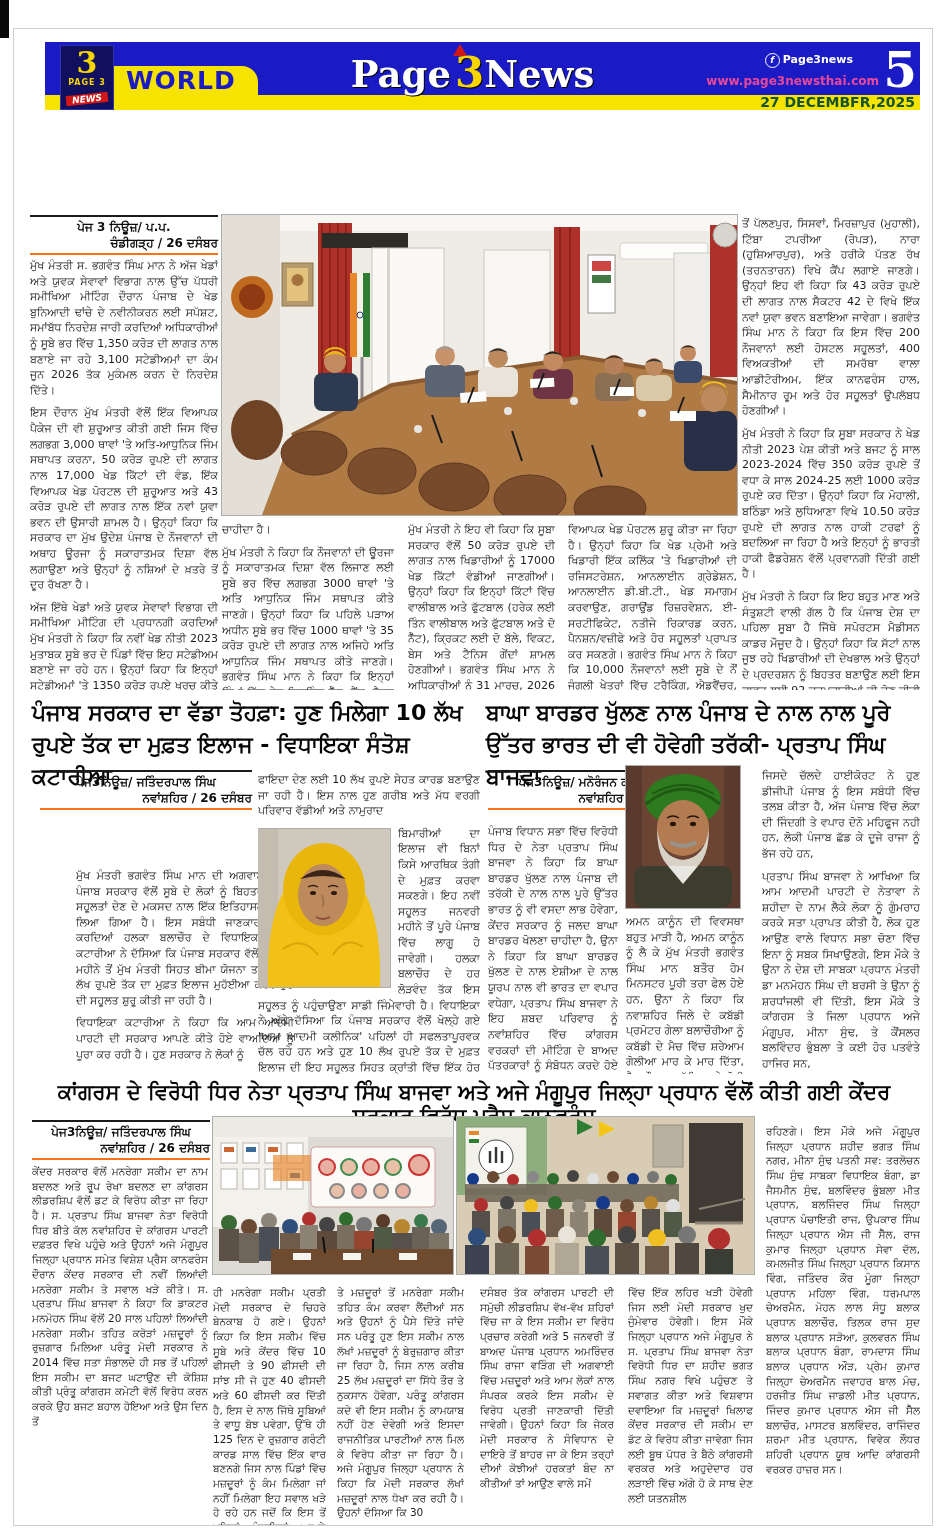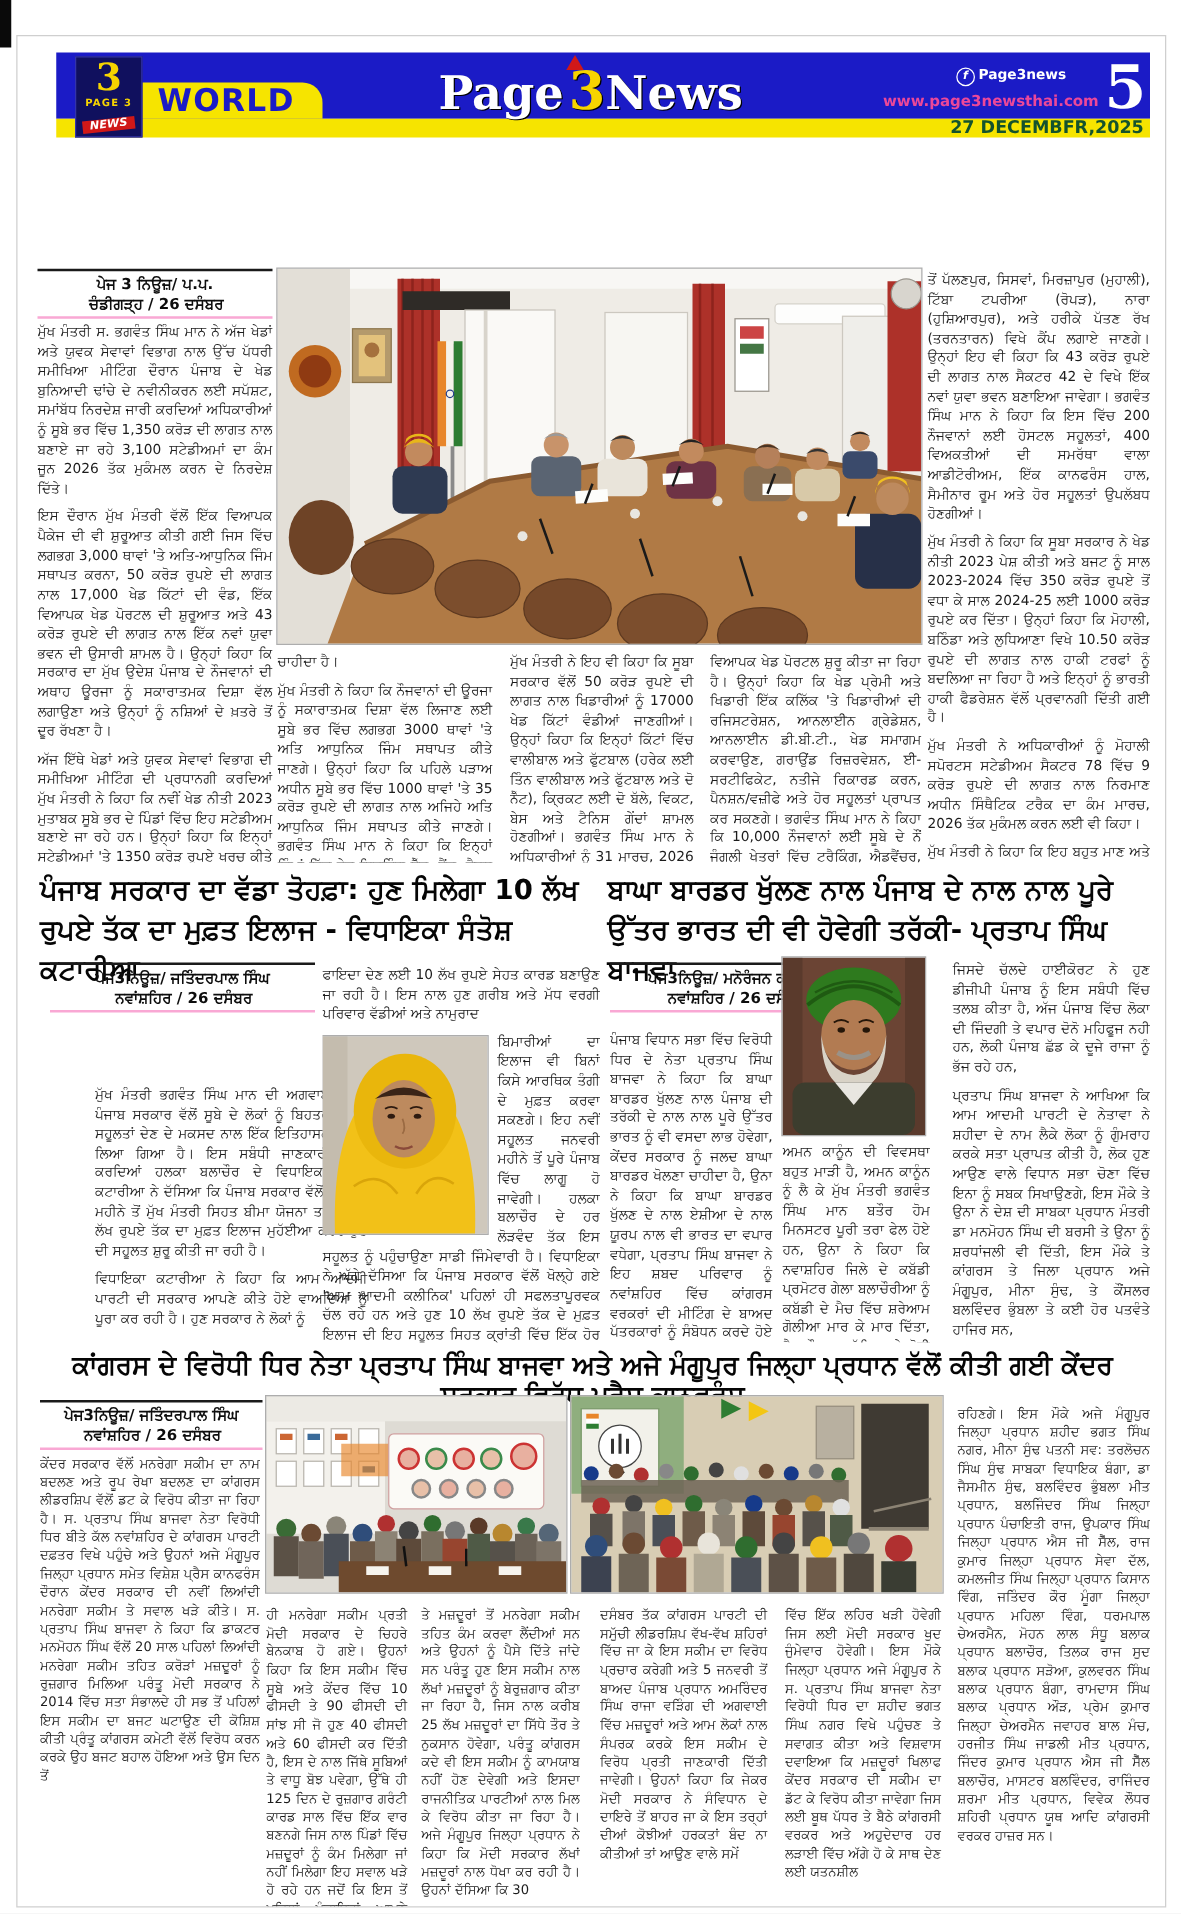--- a/index.html
+++ b/index.html
@@ -43,23 +43,23 @@
   .mid-hl{position:absolute;text-align:left;font-weight:bold;font-size:22px;line-height:1.45;color:#050505;}
   .bot-hl{position:absolute;left:30px;top:1080px;width:888px;text-align:center;font-weight:bold;
           font-size:21px;color:#050505;}
 
   
   .col{position:absolute;font-size:11px;line-height:1.42;text-align:justify;color:#1c1c1c;overflow:hidden;}
   .col p{margin:0 0 7px 0;}
   .col-s{font-size:10.5px;line-height:1.4;}
   .byline{position:absolute;font-weight:bold;font-size:12px;color:#0d0d0d;}
   .byline .ag{display:block;text-align:center;padding:3px 0 1px 0;}
-  .byline .pl{display:block;text-align:center;padding:1px 0 3px 2px;}
+  .byline .pl{display:block;text-align:right;padding:1px 0 3px 2px;}
   .rt{border-top:2px solid #1a1a1a;}
-  .rb{border-bottom:2px solid #f9a8d4;}
+  .rb{border-bottom:2px solid #f97316;}
   .photo{outline:1px solid #adadad;background:#ddd;}
   .float-photo{float:left;margin:3px 8px 2px 0;}
 </style>
 </head>
 <body>
 
 <div class="page">
   <div class="corner-bar"></div>
   <div class="frame"></div>
 
@@ -204,21 +204,20 @@
     <p>ਮੁੱਖ ਮੰਤਰੀ ਨੇ ਇਹ ਵੀ ਕਿਹਾ ਕਿ ਸੂਬਾ ਸਰਕਾਰ ਵੱਲੋਂ 50 ਕਰੋੜ ਰੁਪਏ ਦੀ ਲਾਗਤ ਨਾਲ ਖਿਡਾਰੀਆਂ ਨੂੰ 17000 ਖੇਡ ਕਿੱਟਾਂ ਵੰਡੀਆਂ ਜਾਣਗੀਆਂ। ਉਨ੍ਹਾਂ ਕਿਹਾ ਕਿ ਇਨ੍ਹਾਂ ਕਿੱਟਾਂ ਵਿੱਚ ਵਾਲੀਬਾਲ ਅਤੇ ਫੁੱਟਬਾਲ (ਹਰੇਕ ਲਈ ਤਿੰਨ ਵਾਲੀਬਾਲ ਅਤੇ ਫੁੱਟਬਾਲ ਅਤੇ ਦੋ ਨੈੱਟ), ਕ੍ਰਿਕਟ ਲਈ ਦੋ ਬੱਲੇ, ਵਿਕਟ, ਬੇਸ ਅਤੇ ਟੈਨਿਸ ਗੇਂਦਾਂ ਸ਼ਾਮਲ ਹੋਣਗੀਆਂ। ਭਗਵੰਤ ਸਿੰਘ ਮਾਨ ਨੇ ਅਧਿਕਾਰੀਆਂ ਨੂੰ 31 ਮਾਰਚ, 2026 ਤੱਕ ਪਿੰਡਾਂ ਵਿੱਚ 5600 ਖੇਡ ਕਿੱਟਾਂ ਵੰਡਣ ਦੇ ਨਿਰਦੇਸ਼ ਦਿੱਤੇ।</p>
 
   </div>
   <div class="col" style="left:568px;top:522px;width:169px;height:168px;">
     <p>ਵਿਆਪਕ ਖੇਡ ਪੋਰਟਲ ਸ਼ੁਰੂ ਕੀਤਾ ਜਾ ਰਿਹਾ ਹੈ। ਉਨ੍ਹਾਂ ਕਿਹਾ ਕਿ ਖੇਡ ਪ੍ਰੇਮੀ ਅਤੇ ਖਿਡਾਰੀ ਇੱਕ ਕਲਿੱਕ 'ਤੇ ਖਿਡਾਰੀਆਂ ਦੀ ਰਜਿਸਟਰੇਸ਼ਨ, ਆਨਲਾਈਨ ਗ੍ਰੇਡੇਸ਼ਨ, ਆਨਲਾਈਨ ਡੀ.ਬੀ.ਟੀ., ਖੇਡ ਸਮਾਗਮ ਕਰਵਾਉਣ, ਗਰਾਉਂਡ ਰਿਜ਼ਰਵੇਸ਼ਨ, ਈ-ਸਰਟੀਫਿਕੇਟ, ਨਤੀਜੇ ਰਿਕਾਰਡ ਕਰਨ, ਪੈਨਸ਼ਨ/ਵਜ਼ੀਫੇ ਅਤੇ ਹੋਰ ਸਹੂਲਤਾਂ ਪ੍ਰਾਪਤ ਕਰ ਸਕਣਗੇ। ਭਗਵੰਤ ਸਿੰਘ ਮਾਨ ਨੇ ਕਿਹਾ ਕਿ 10,000 ਨੌਜਵਾਨਾਂ ਲਈ ਸੂਬੇ ਦੇ ਨੌਂ ਜੰਗਲੀ ਖੇਤਰਾਂ ਵਿੱਚ ਟ੍ਰੈਕਿੰਗ, ਐਡਵੈਂਚਰ, ਟੀਮ ਐਕਟੀਵਿਟੀ ਕੈਂਪ ਵੀ ਲਗਾਏ ਜਾਣਗੇ।</p>
 
   </div>
   <div class="col" style="left:742px;top:216px;width:178px;height:474px;">
     <p>ਤੋਂ ਪੱਲਣਪੁਰ, ਸਿਸਵਾਂ, ਮਿਰਜ਼ਾਪੁਰ (ਮੁਹਾਲੀ), ਟਿੱਬਾ ਟਪਰੀਆ (ਰੋਪੜ), ਨਾਰਾ (ਹੁਸ਼ਿਆਰਪੁਰ), ਅਤੇ ਹਰੀਕੇ ਪੱਤਣ ਰੱਖ (ਤਰਨਤਾਰਨ) ਵਿਖੇ ਕੈਂਪ ਲਗਾਏ ਜਾਣਗੇ। ਉਨ੍ਹਾਂ ਇਹ ਵੀ ਕਿਹਾ ਕਿ 43 ਕਰੋੜ ਰੁਪਏ ਦੀ ਲਾਗਤ ਨਾਲ ਸੈਕਟਰ 42 ਦੇ ਵਿਖੇ ਇੱਕ ਨਵਾਂ ਯੁਵਾ ਭਵਨ ਬਣਾਇਆ ਜਾਵੇਗਾ। ਭਗਵੰਤ ਸਿੰਘ ਮਾਨ ਨੇ ਕਿਹਾ ਕਿ ਇਸ ਵਿੱਚ 200 ਨੌਜਵਾਨਾਂ ਲਈ ਹੋਸਟਲ ਸਹੂਲਤਾਂ, 400 ਵਿਅਕਤੀਆਂ ਦੀ ਸਮਰੱਥਾ ਵਾਲਾ ਆਡੀਟੋਰੀਅਮ, ਇੱਕ ਕਾਨਫਰੰਸ ਹਾਲ, ਸੈਮੀਨਾਰ ਰੂਮ ਅਤੇ ਹੋਰ ਸਹੂਲਤਾਂ ਉਪਲੱਬਧ ਹੋਣਗੀਆਂ।</p>
     <p>ਮੁੱਖ ਮੰਤਰੀ ਨੇ ਕਿਹਾ ਕਿ ਸੂਬਾ ਸਰਕਾਰ ਨੇ ਖੇਡ ਨੀਤੀ 2023 ਪੇਸ਼ ਕੀਤੀ ਅਤੇ ਬਜਟ ਨੂੰ ਸਾਲ 2023-2024 ਵਿੱਚ 350 ਕਰੋੜ ਰੁਪਏ ਤੋਂ ਵਧਾ ਕੇ ਸਾਲ 2024-25 ਲਈ 1000 ਕਰੋੜ ਰੁਪਏ ਕਰ ਦਿੱਤਾ। ਉਨ੍ਹਾਂ ਕਿਹਾ ਕਿ ਮੋਹਾਲੀ, ਬਠਿੰਡਾ ਅਤੇ ਲੁਧਿਆਣਾ ਵਿਖੇ 10.50 ਕਰੋੜ ਰੁਪਏ ਦੀ ਲਾਗਤ ਨਾਲ ਹਾਕੀ ਟਰਫਾਂ ਨੂੰ ਬਦਲਿਆ ਜਾ ਰਿਹਾ ਹੈ ਅਤੇ ਇਨ੍ਹਾਂ ਨੂੰ ਭਾਰਤੀ ਹਾਕੀ ਫੈਡਰੇਸ਼ਨ ਵੱਲੋਂ ਪ੍ਰਵਾਨਗੀ ਦਿੱਤੀ ਗਈ ਹੈ।</p>
-    <p>ਮੁੱਖ ਮੰਤਰੀ ਨੇ ਅਧਿਕਾਰੀਆਂ ਨੂੰ ਮੋਹਾਲੀ ਸਪੋਰਟਸ ਸਟੇਡੀਅਮ ਸੈਕਟਰ 78 ਵਿੱਚ 9 ਕਰੋੜ ਰੁਪਏ ਦੀ ਲਾਗਤ ਨਾਲ ਨਿਰਮਾਣ ਅਧੀਨ ਸਿੰਥੈਟਿਕ ਟਰੈਕ ਦਾ ਕੰਮ ਮਾਰਚ, 2026 ਤੱਕ ਮੁਕੰਮਲ ਕਰਨ ਲਈ ਵੀ ਕਿਹਾ।</p>
     <p>ਮੁੱਖ ਮੰਤਰੀ ਨੇ ਕਿਹਾ ਕਿ ਇਹ ਬਹੁਤ ਮਾਣ ਅਤੇ ਸੰਤੁਸ਼ਟੀ ਵਾਲੀ ਗੱਲ ਹੈ ਕਿ ਪੰਜਾਬ ਦੇਸ਼ ਦਾ ਪਹਿਲਾ ਸੂਬਾ ਹੈ ਜਿੱਥੇ ਸਪੋਰਟਸ ਮੈਡੀਸਨ ਕਾਡਰ ਮੌਜੂਦ ਹੈ। ਉਨ੍ਹਾਂ ਕਿਹਾ ਕਿ ਸੱਟਾਂ ਨਾਲ ਜੂਝ ਰਹੇ ਖਿਡਾਰੀਆਂ ਦੀ ਦੇਖਭਾਲ ਅਤੇ ਉਨ੍ਹਾਂ ਦੇ ਪ੍ਰਦਰਸ਼ਨ ਨੂੰ ਬਿਹਤਰ ਬਣਾਉਣ ਲਈ ਇਸ ਕਾਡਰ ਲਈ 92 ਕਰਮਚਾਰੀਆਂ ਦੀ ਚੋਣ ਕੀਤੀ ਗਈ ਹੈ। ਭਗਵੰਤ ਸਿੰਘ ਮਾਨ ਨੇ ਕਿਹਾ ਕਿ ਸੂਬਾ ਸਰਕਾਰ ਦੇ ਹਰ ਯਤਨ ਦਾ ਉਦੇਸ਼ ਨੌਜਵਾਨਾਂ ਦੀ ਅਥਾਹ ਊਰਜਾ ਨੂੰ ਸਕਾਰਾਤਮਕ ਦਿਸ਼ਾ ਵੱਲ ਲਿਜਾਣਾ ਹੈ ਤਾਂ ਜੋ ਉਨ੍ਹਾਂ ਨੂੰ ਨਸ਼ਿਆਂ ਦੇ ਖ਼ਤਰੇ ਤੋਂ ਦੂਰ ਰੱਖਿਆ ਜਾ ਸਕੇ।</p>
   </div>
 
   <div class="mid-hl" style="left:32px;top:697px;width:448px;">ਪੰਜਾਬ ਸਰਕਾਰ ਦਾ ਵੱਡਾ ਤੋਹਫ਼ਾ: ਹੁਣ ਮਿਲੇਗਾ 10 ਲੱਖ ਰੁਪਏ ਤੱਕ ਦਾ ਮੁਫ਼ਤ ਇਲਾਜ - ਵਿਧਾਇਕਾ ਸੰਤੋਸ਼ ਕਟਾਰੀਆ</div>
   <div class="byline rt rb" style="left:40px;top:770px;width:212px;">
     <span class="ag">ਪੇਜ3ਨਿਊਜ਼/ ਜਤਿੰਦਰਪਾਲ ਸਿੰਘ</span>
     <span class="pl">ਨਵਾਂਸ਼ਹਿਰ / 26 ਦਸੰਬਰ</span>
   </div>
   <div class="col" style="left:32px;top:868px;width:218px;height:248px;margin-left:44px;">
     <p>ਮੁੱਖ ਮੰਤਰੀ ਭਗਵੰਤ ਸਿੰਘ ਮਾਨ ਦੀ ਅਗਵਾਈ ਵਾਲੀ ਪੰਜਾਬ ਸਰਕਾਰ ਵੱਲੋਂ ਸੂਬੇ ਦੇ ਲੋਕਾਂ ਨੂੰ ਬਿਹਤਰ ਸਿਹਤ ਸਹੂਲਤਾਂ ਦੇਣ ਦੇ ਮਕਸਦ ਨਾਲ ਇੱਕ ਇਤਿਹਾਸਕ ਫੈਸਲਾ ਲਿਆ ਗਿਆ ਹੈ। ਇਸ ਸਬੰਧੀ ਜਾਣਕਾਰੀ ਸਾਂਝੀ ਕਰਦਿਆਂ ਹਲਕਾ ਬਲਾਚੌਰ ਦੇ ਵਿਧਾਇਕਾ ਸੰਤੋਸ਼ ਕਟਾਰੀਆ ਨੇ ਦੱਸਿਆ ਕਿ ਪੰਜਾਬ ਸਰਕਾਰ ਵੱਲੋਂ ਜਨਵਰੀ ਮਹੀਨੇ ਤੋਂ ਮੁੱਖ ਮੰਤਰੀ ਸਿਹਤ ਬੀਮਾ ਯੋਜਨਾ ਤਹਿਤ 10 ਲੱਖ ਰੁਪਏ ਤੱਕ ਦਾ ਮੁਫ਼ਤ ਇਲਾਜ ਮੁਹੱਈਆ ਕਰਵਾਉਣ ਦੀ ਸਹੂਲਤ ਸ਼ੁਰੂ ਕੀਤੀ ਜਾ ਰਹੀ ਹੈ।</p>

